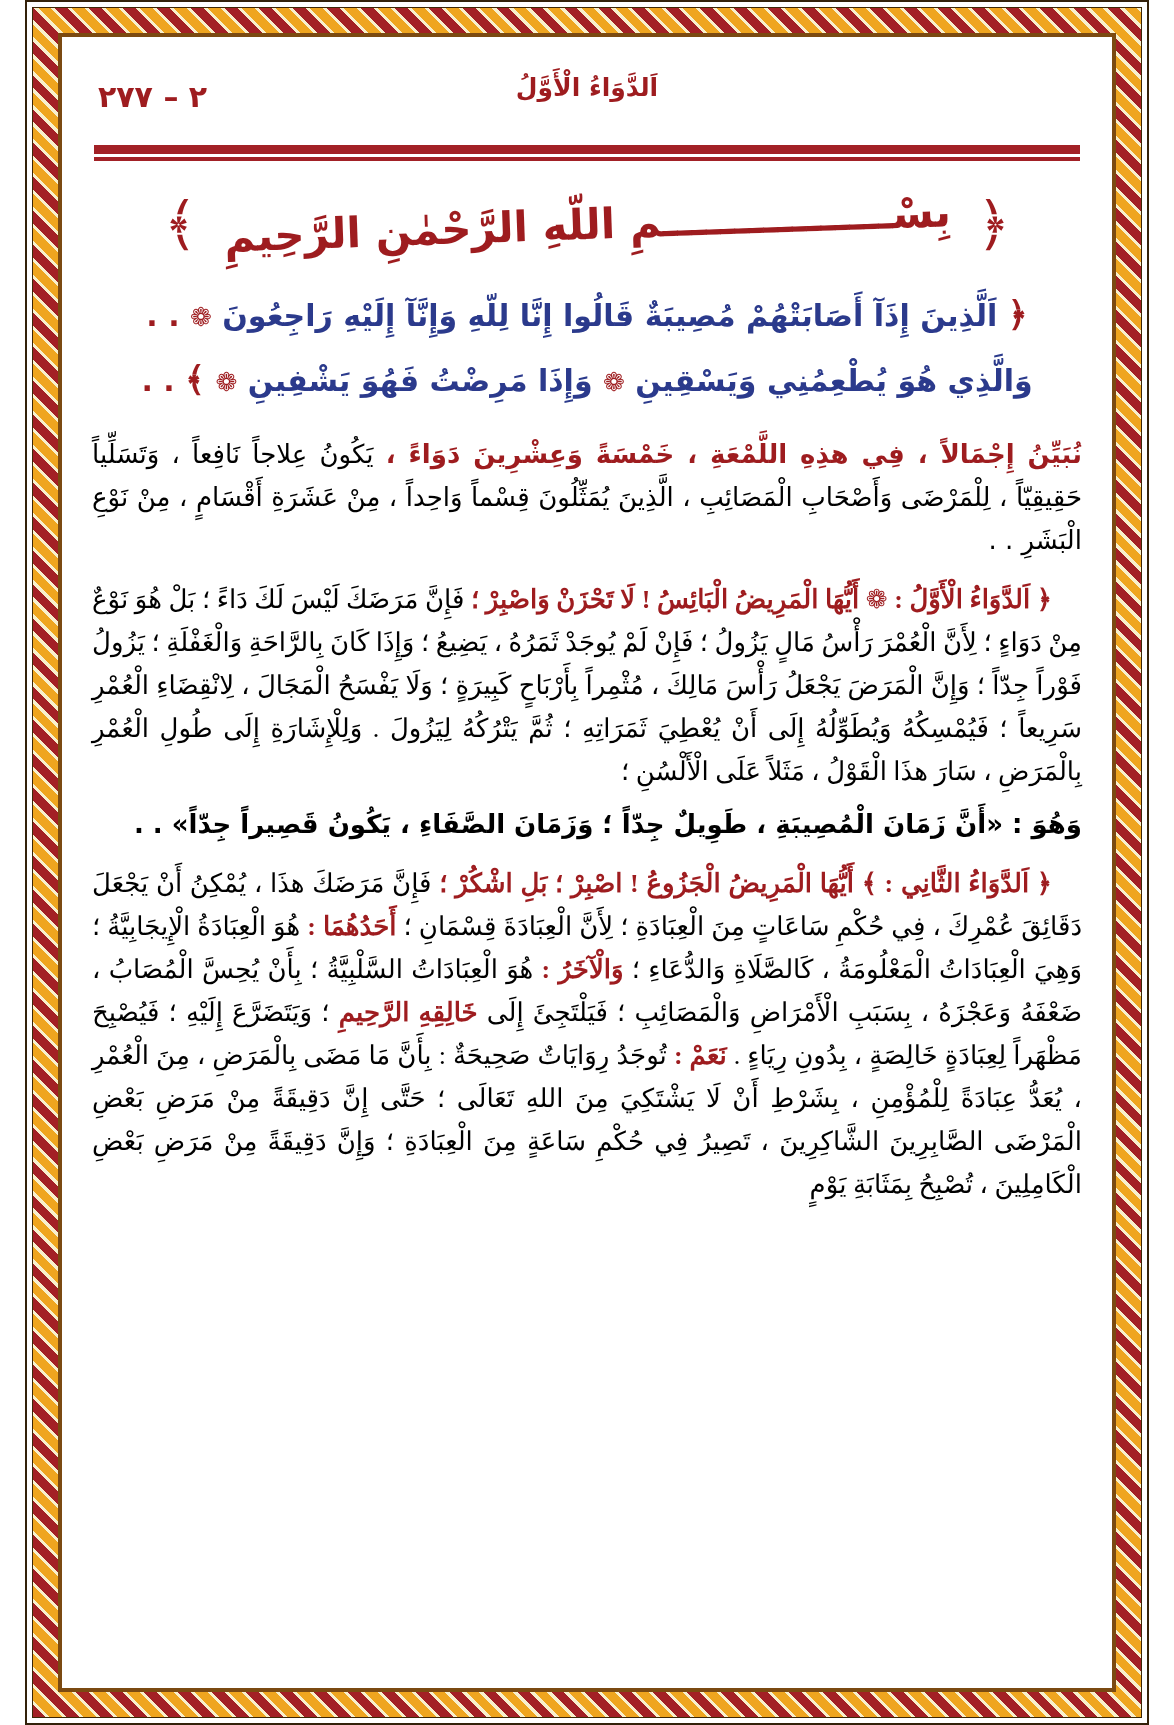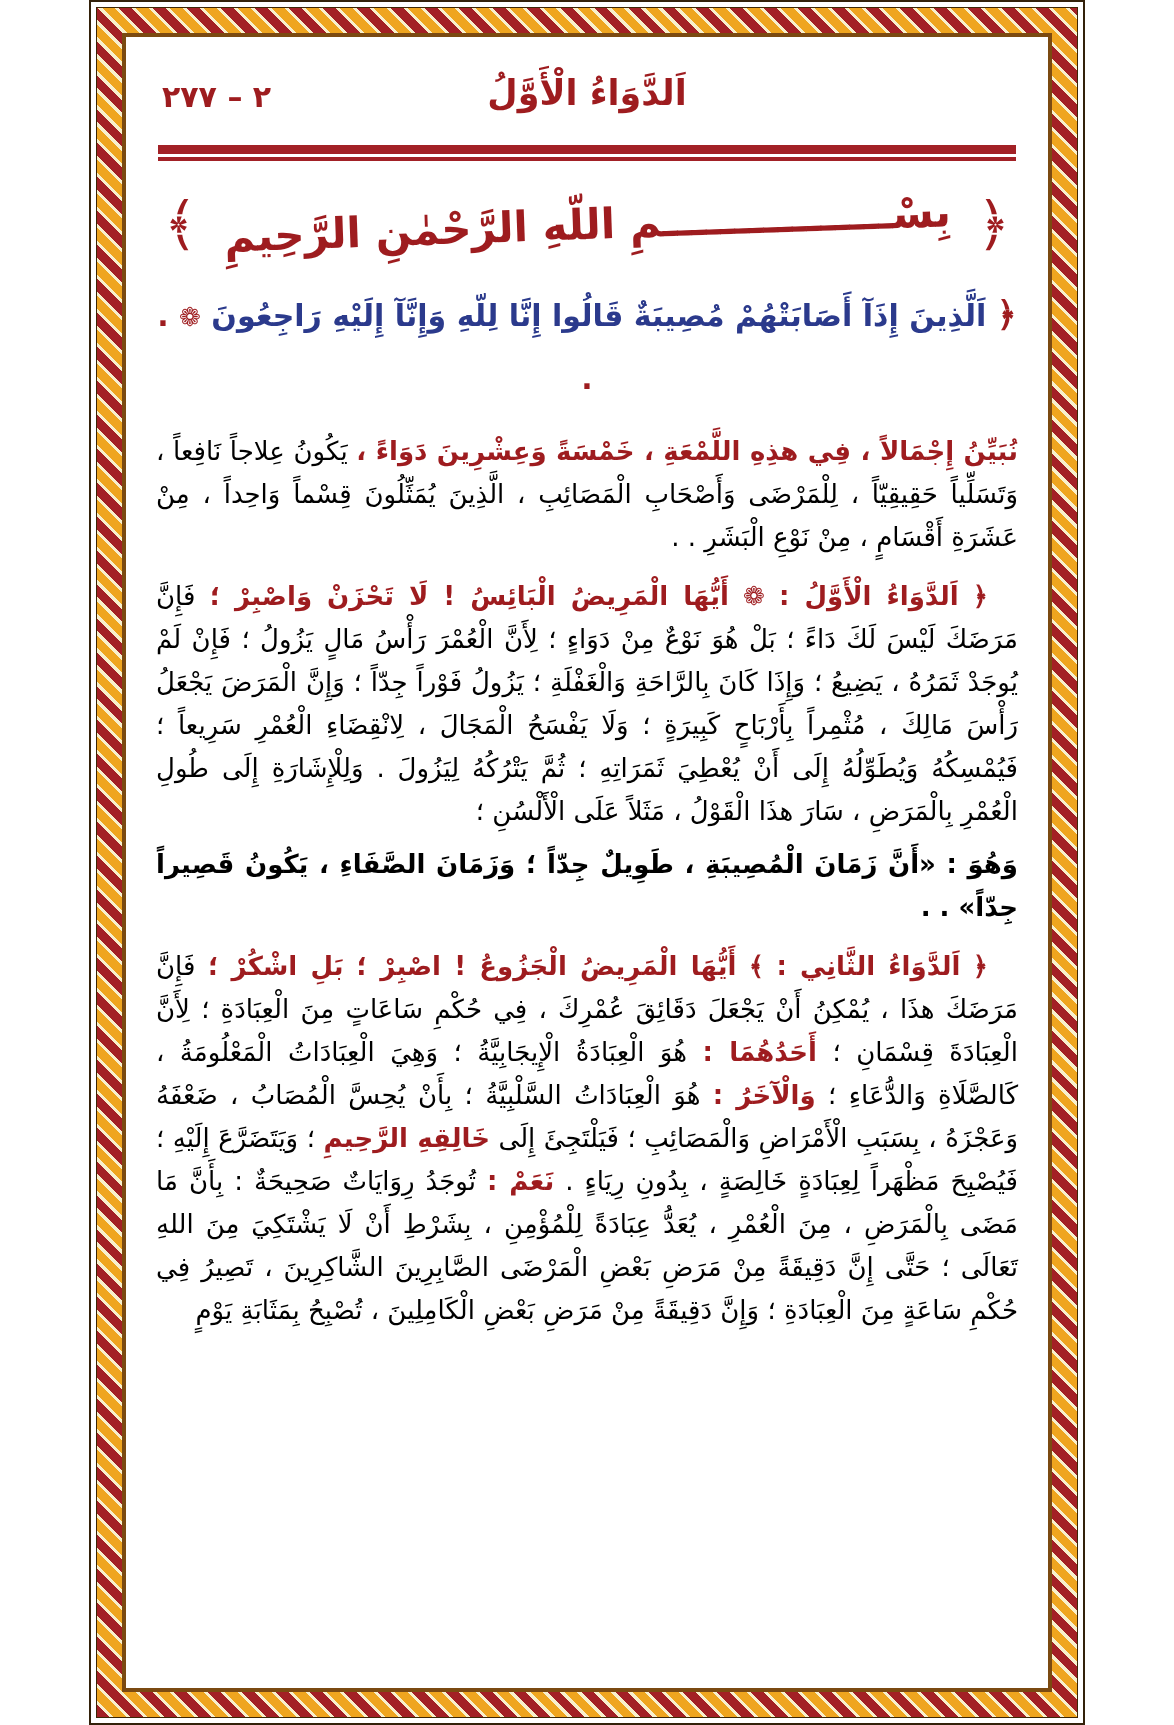--- a/index.html
+++ b/index.html
@@ -1,21 +1,21 @@
 <!DOCTYPE html>
 <html lang="ar" dir="rtl"><head>
 <meta charset="utf-8">
 <style>
   * { margin:0; padding:0; box-sizing:border-box; }
   html,body { background:#ffffff; }
   body { font-family:"DejaVu Sans", sans-serif; }
 
   .page {
     position:relative;
-    width:996px; height:1725px;
+    width:1124px; height:1725px;
     background:#ffffff;
     overflow:hidden;
     margin:0 auto;
     direction:rtl;
   }
 
   
   .frame-edge   { position:absolute; inset:0; border:2px solid #33210a; pointer-events:none; }
   .band-outline { position:absolute; inset:7px; border:1px solid #3c2605; pointer-events:none; }
   .band {
@@ -38,21 +38,21 @@
 
   
   .header { position:relative; height:58px; margin-top:10px; }
   .page-num {
     position:absolute; right:auto; left:6px; top:6px;
     color:#9e1c1f; font-size:30px; font-weight:bold;
     letter-spacing:2px;
   }
   .doc-title {
     text-align:center;
-    color:#9e1c1f; font-size:35px; font-weight:bold;
+    color:#9e1c1f; font-size:25px; font-weight:bold;
   }
   .rule { margin:14px 2px 0 2px; }
   .rule .thick { height:9px;  background:#a22126; }
   .rule .gap   { height:3px; }
   .rule .thin  { height:4px;  background:#a22126; }
 
   
   .bismillah {
     margin-top:34px;
     display:flex; align-items:center; justify-content:center; gap:26px;
@@ -71,21 +71,21 @@
 
   
   .body-text { margin-top:20px; }
   .para {
     font-size:26px; line-height:43px;
     color:#000;
     text-align:justify;
     text-justify:inter-word;
   }
   .para + .para { margin-top:10px; }
-  .indent { text-indent:30px; }
+  .indent { text-indent:30px;font-family:Liberation Serif, serif; }
   .bold { font-weight:bold; }
   .orn  { font-weight:bold; }
   .quote-line { font-weight:bold; }
   .tail-dots { letter-spacing:4px; }
 </style>
 </head>
 <body>
 
 <div class="page">
 
@@ -110,20 +110,28 @@
       <span class="bism-orn">﴿</span>
       <span class="bism-text">بِسْــــــــــــــــمِ اللّهِ الرَّحْمٰنِ الرَّحِيمِ</span>
       <span class="bism-orn">﴾</span>
     </div>
 
     <div class="verses">
       <div class="verse-line">
         <span class="red bracket">﴿</span>
         <span class="blue">اَلَّذِينَ إِذَآ أَصَابَتْهُمْ مُصِيبَةٌ قَالُوا إِنَّا لِلّهِ وَإِنَّآ إِلَيْهِ رَاجِعُونَ</span>
         <span class="red rosette">❁</span>
+        <span class="red tail-dots">. .</span>
+      </div>
+      <div class="verse-line">
+        <span class="blue">وَالَّذِي هُوَ يُطْعِمُنِي وَيَسْقِينِ</span>
+        <span class="red rosette">❁</span>
+        <span class="blue">وَإِذَا مَرِضْتُ فَهُوَ يَشْفِينِ</span>
+        <span class="red rosette">❁</span>
+        <span class="red bracket">﴾</span>
         <span class="red tail-dots">. .</span>
       </div>
     </div>
 
     <div class="body-text">
 
       <p class="para">
         <span class="red bold">نُبَيِّنُ إِجْمَالاً ، فِي هذِهِ اللَّمْعَةِ ، خَمْسَةً وَعِشْرِينَ دَوَاءً ،</span>
         <span>يَكُونُ عِلاجاً نَافِعاً ، وَتَسَلِّياً حَقِيقِيّاً ، لِلْمَرْضَى وَأَصْحَابِ الْمَصَائِبِ ، الَّذِينَ يُمَثِّلُونَ قِسْماً وَاحِداً ، مِنْ عَشَرَةِ أَقْسَامٍ ، مِنْ نَوْعِ الْبَشَرِ . .</span>
       </p>

